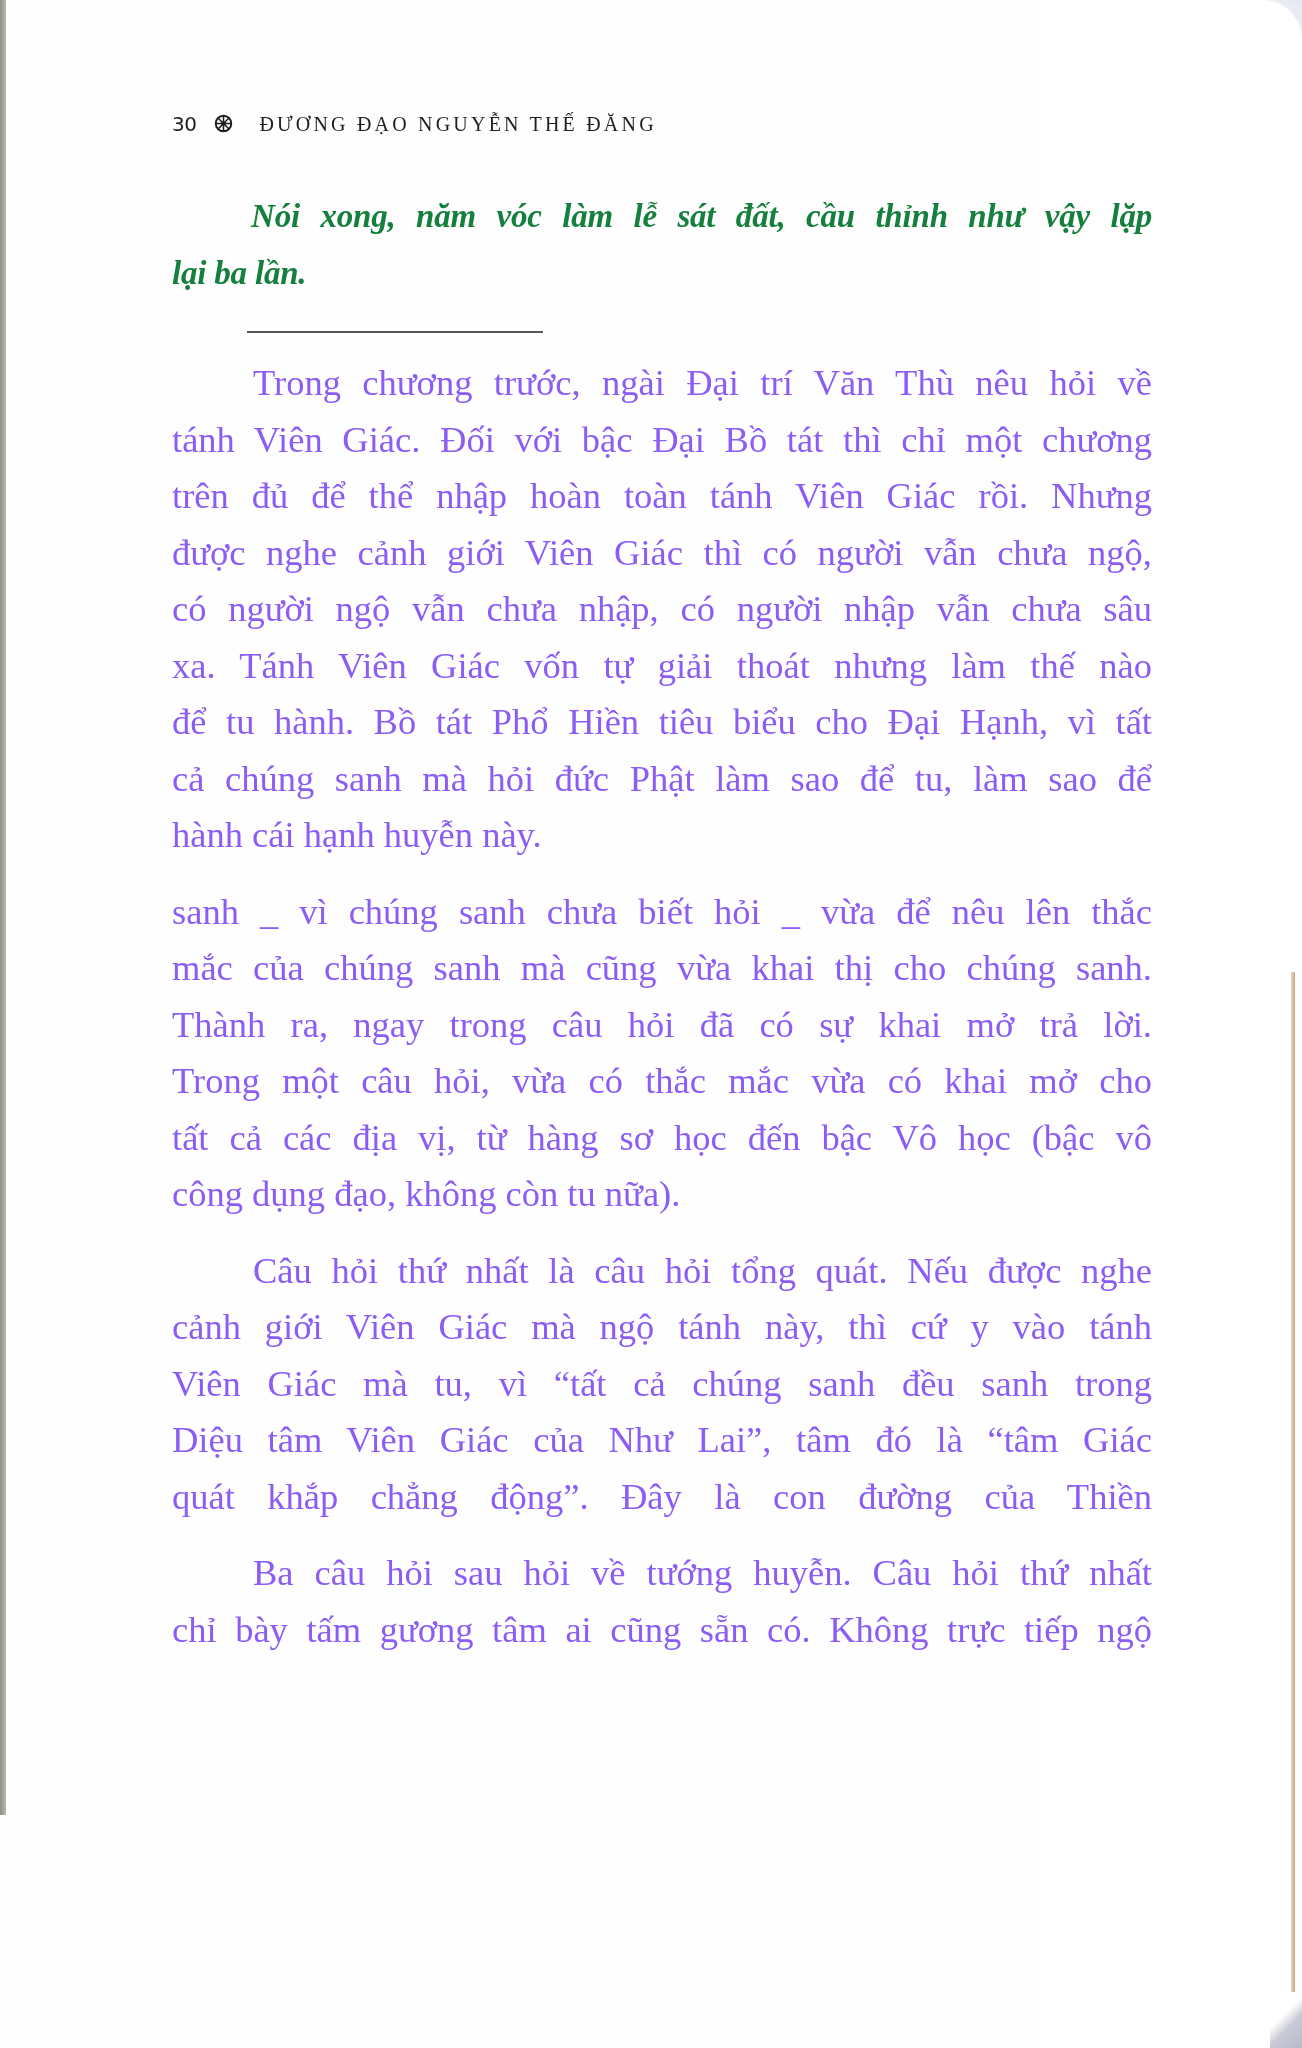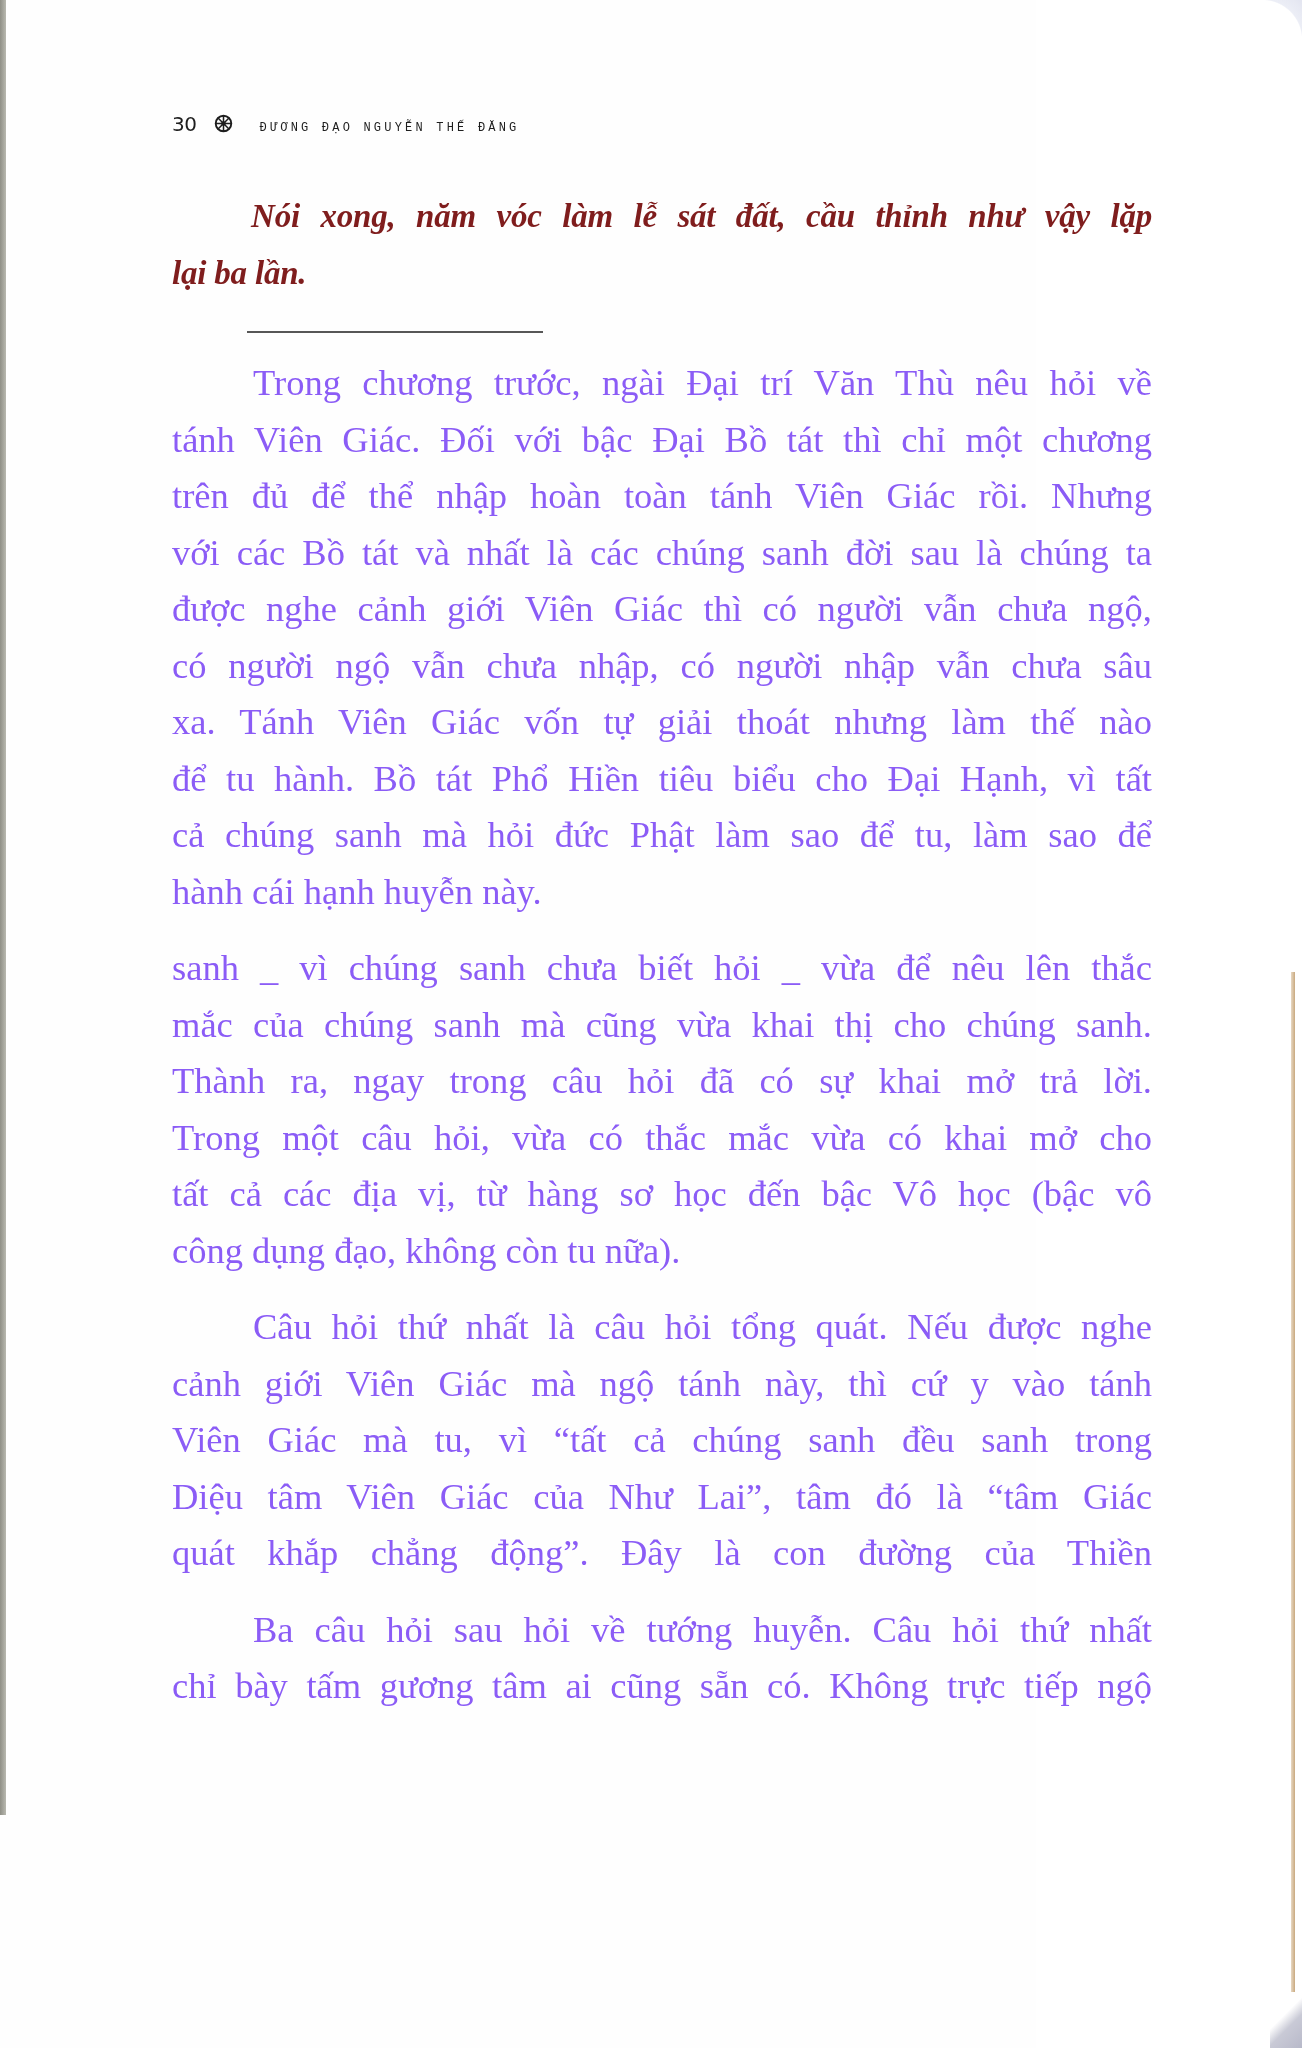--- a/index.html
+++ b/index.html
@@ -63,39 +63,39 @@
   }
   .emblem {
     display: inline-block;
     width: 19px; height: 19px;
     margin: 0 26px 0 18px;
     position: relative;
     top: 2px;
   }
   .emblem svg { width: 19px; height: 19px; display: block; }
   .book-title {
-    font-family: Liberation Mono, monospace;
-    font-size: 12px;
+    font-family: Liberation Serif, serif;
+    font-size: 20px;
     letter-spacing: 3.2px;
     text-transform: uppercase;
   }
 
   
   .quote {
     position: absolute;
     left: 172px; top: 188px;
     width: 980px;
     font-family: "Liberation Serif", serif;
     font-style: italic;
     font-weight: bold;
     font-size: 33px;
     line-height: 57px;
     text-align: justify;
     text-align-last: left;
-    color: #7f1d1d;
+    color: #15803d;
     letter-spacing: -0.2px;
   }
   .quote .qline { display: block; white-space: nowrap; }
   .quote .qline.first { text-indent: 79px; text-align-last: justify; }
 
   .rule {
     position: absolute;
     left: 247px; top: 331px;
     width: 296px; height: 2px;
     background: #3a3a3a;
@@ -156,21 +156,20 @@
     <span class="qline">lại ba lần.</span>
   </div>
 
   <div class="rule"></div>
 
   <div class="body-text">
     <p class="para">
       <span class="line indent">Trong chương trước, ngài Đại trí Văn Thù nêu hỏi về</span>
       <span class="line">tánh Viên Giác. Đối với bậc Đại Bồ tát thì chỉ một chương</span>
       <span class="line">trên đủ để thể nhập hoàn toàn tánh Viên Giác rồi. Nhưng</span>
-      <span class="line">với các Bồ tát và nhất là các chúng sanh đời sau là chúng ta</span>
       <span class="line">được nghe cảnh giới Viên Giác thì có người vẫn chưa ngộ,</span>
       <span class="line">có người ngộ vẫn chưa nhập, có người nhập vẫn chưa sâu</span>
       <span class="line">xa. Tánh Viên Giác vốn tự giải thoát nhưng làm thế nào</span>
       <span class="line">để tu hành. Bồ tát Phổ Hiền tiêu biểu cho Đại Hạnh, vì tất</span>
       <span class="line">cả chúng sanh mà hỏi đức Phật làm sao để tu, làm sao để</span>
       <span class="line last">hành cái hạnh huyễn này.</span>
     </p>
     <p class="para">
       <span class="line">sanh _ vì chúng sanh chưa biết hỏi _ vừa để nêu lên thắc</span>
       <span class="line">mắc của chúng sanh mà cũng vừa khai thị cho chúng sanh.</span>

